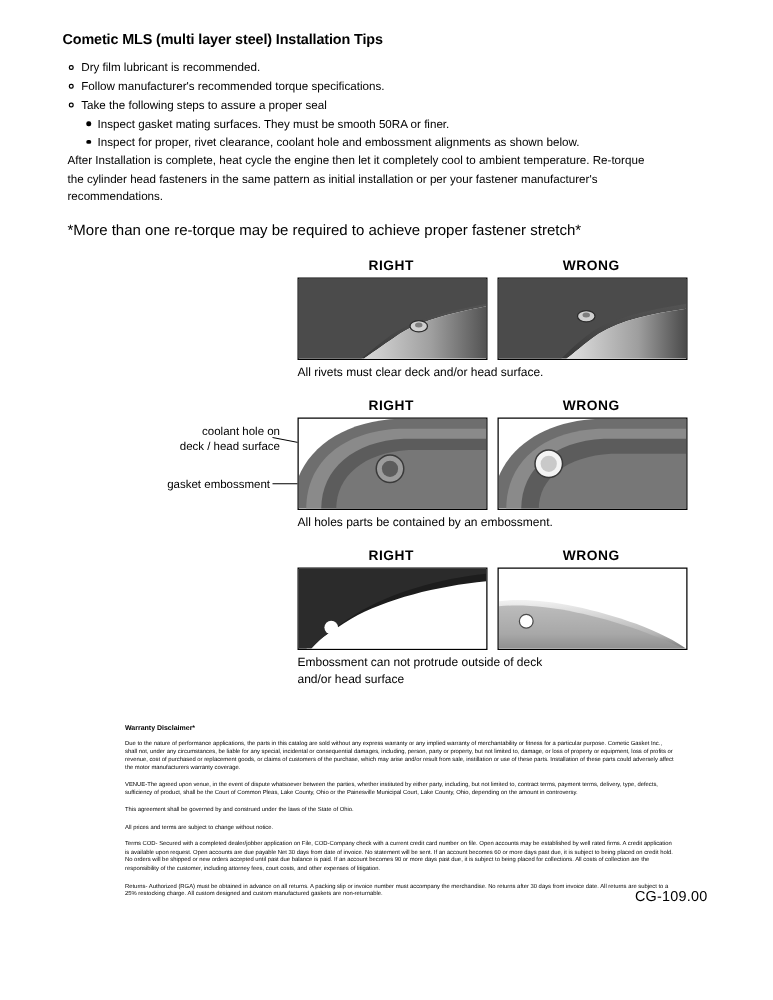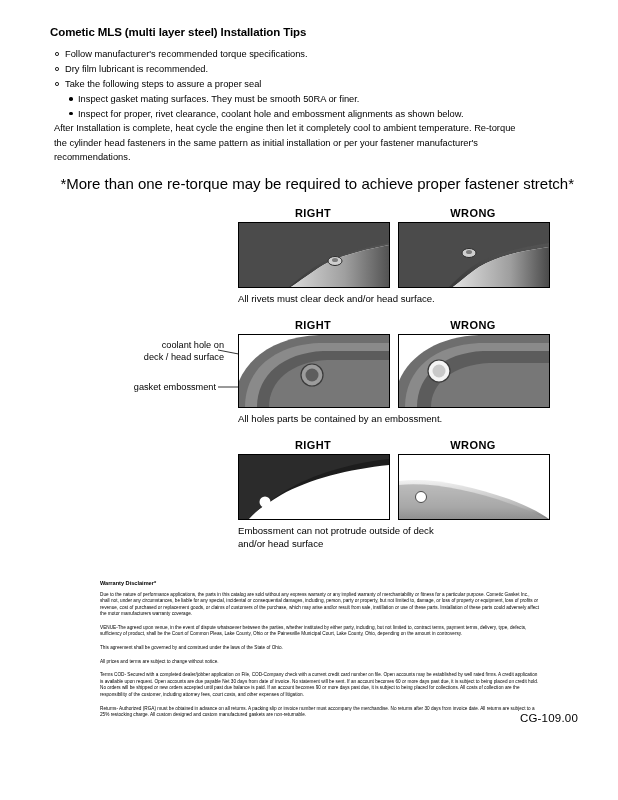--- a/index.html
+++ b/index.html
@@ -81,24 +81,23 @@
     font-weight: bold;
     margin: 17px 0 8px 6px;
   }
   p.para {
     font-size: 9.3px;
     line-height: 14.5px;
     margin: 0 0 12px 10px;
     max-width: 470px;
   }
   p.note {
-    font-size: 15px;
+    font-size: 12px;
     line-height: 14px;
     margin: 0 0 0 10px;
-    text-align: right;
   }
 
   
   .figures {
     margin-top: 16px;
   }
   .fig-row {
     position: relative;
     display: flex;
     gap: 10px;
@@ -161,36 +160,36 @@
   }
   .warranty p {
     font-size: 4.7px;
     line-height: 6.6px;
     margin: 0 0 7px 0;
     text-align: left;
   }
 
   .docnum {
     position: absolute;
-    right: 40px;
+    right: 52px;
     bottom: 24px;
     font-size: 11.5px;
     letter-spacing: 0.2px;
   }
 </style>
 </head>
 <body>
 
 <div class="page">
 
   <h1 class="title">Cometic MLS (multi layer steel) Installation Tips</h1>
 
   <ul class="bullets">
+    <li>Dry film lubricant is recommended.</li>
     <li>Follow manufacturer's recommended torque specifications.</li>
-    <li>Dry film lubricant is recommended.</li>
     <li>Take the following steps to assure a proper seal</li>
   </ul>
   <ul class="subbullets">
     <li>Inspect gasket mating surfaces.  They must be smooth 50RA or finer.</li>
     <li>Inspect for proper, rivet clearance, coolant hole and embossment alignments as shown below.</li>
   </ul>
 
   <p class="para">After Installation is complete, heat cycle the engine then let it completely cool to ambient temperature. Re-torque the cylinder head fasteners in the same pattern as initial installation or per your fastener manufacturer's recommendations.</p>
   <p class="note">*More than one re-torque may be required to achieve proper fastener stretch*</p>
 

